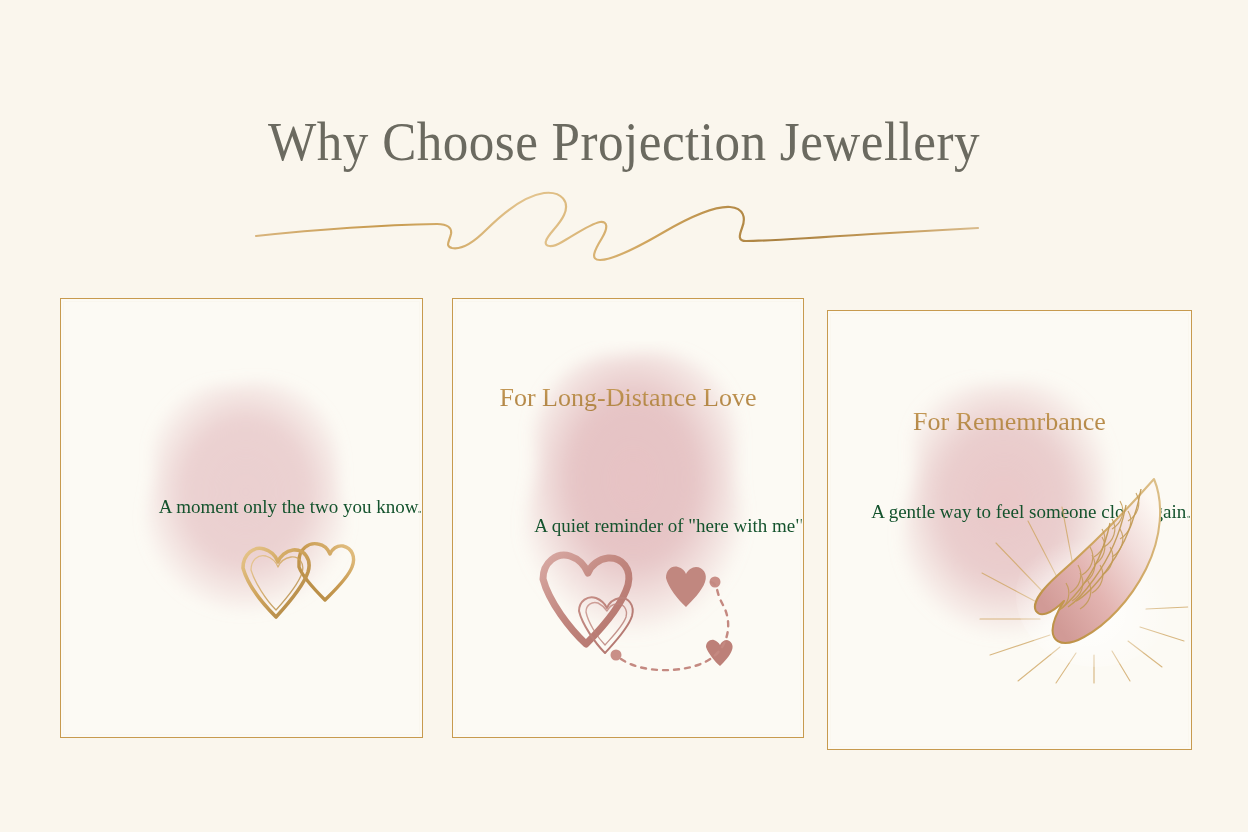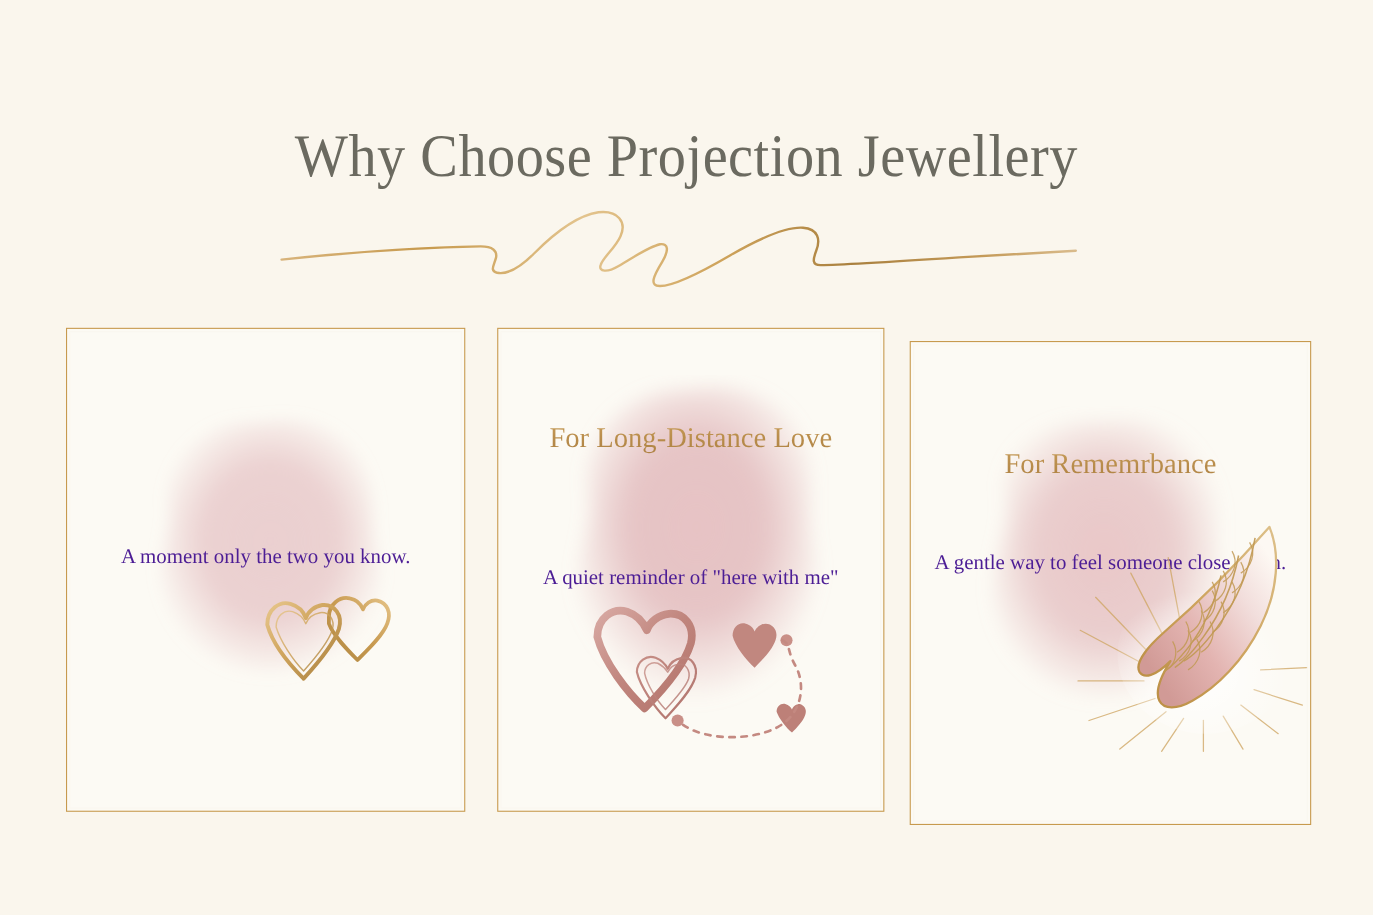--- a/index.html
+++ b/index.html
@@ -96,25 +96,25 @@
     line-height: 42px;
     background: linear-gradient(180deg, #d0a662 0%, #bb8f4d 45%, #a87c3f 100%);
     -webkit-background-clip: text;
     background-clip: text;
     color: transparent;
     -webkit-text-fill-color: transparent;
   }
   .card-sub {
     position: absolute;
     width: 100%;
-    text-align: center;
+    text-align: right;
     font-family: "Liberation Serif", serif;
     font-size: 19px;
     line-height: 25px;
-    color: #4c1d95;
+    color: #14532d;
   }
   .card-icon {
     position: absolute;
     pointer-events: none;
   }
 
   
   .c1-heading { top: 136px; }
   .c1-sub     { top: 195px; }
   .c1-icon    { left: 174px; top: 236px; width: 126px; height: 96px; }

